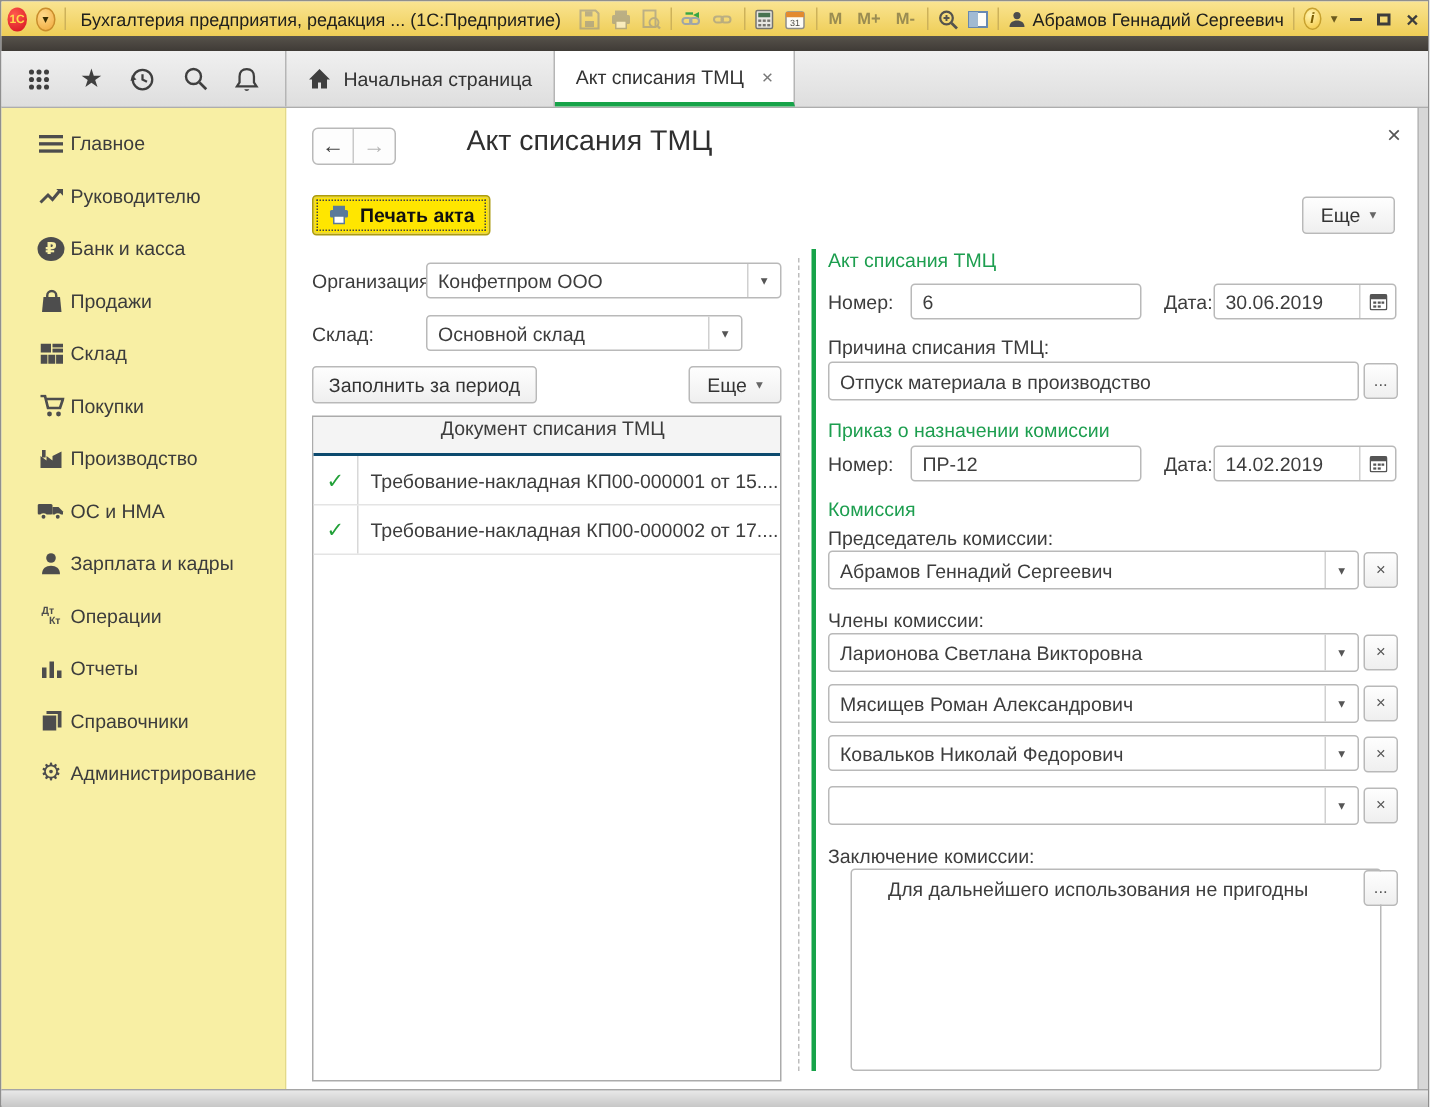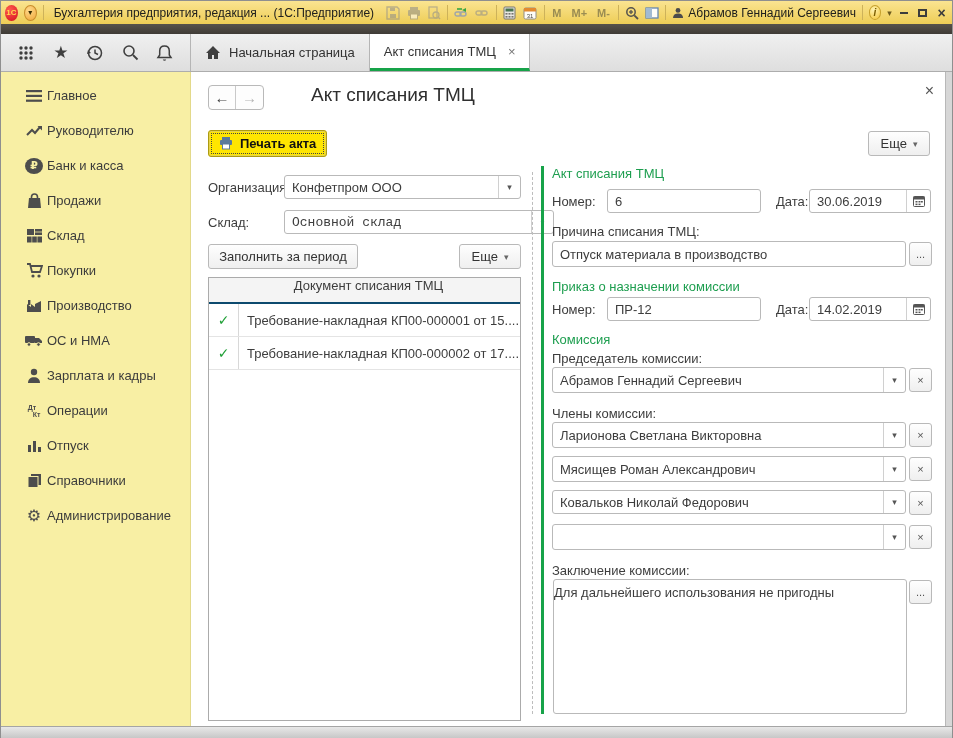--- a/index.html
+++ b/index.html
@@ -81,21 +81,21 @@
   .greenline { position:absolute; left:350px; top:94px; width:3px; height:548px; background:#17a349; }
 
   
   .rcol { position:absolute; left:361px; top:0; width:379px; height:654px; }
   .glabel { position:absolute; color:#1d9e4f; }
   .fld { position:absolute; height:24px; border:1px solid #b9b9b9; border-radius:3px; background:#fff; display:flex; align-items:center; }
   .fld .fv { flex:1; padding:0 7px; white-space:nowrap; overflow:hidden; }
   .calbtn { width:24px; align-self:stretch; border-left:1px solid #d0d0d0; display:flex; align-items:center; justify-content:center; }
   .sqbtn { position:absolute; width:23px; height:24px; background:linear-gradient(#fefefe,#efefef); border:1px solid #b9b9b9; border-radius:3px; display:flex; align-items:center; justify-content:center; color:#555; font-size:11px; }
   .xbtn { font-size:11px; color:#555; }
-  .tarea { position:absolute; left:1px; top:507px; width:354px; height:135px; border:1px solid #b9b9b9; border-radius:3px; background:#fff; padding:5px 0; color:#3d3d3d; }
+  .tarea { position:absolute; left:15px; top:507px; width:354px; height:135px; border:1px solid #b9b9b9; border-radius:3px; background:#fff; padding:5px 24px; color:#3d3d3d; }
 
   .statusbar { height:12px; background:linear-gradient(#e8e8e8,#c7c7c7); border-top:1px solid #a5a5a5; }
 
   svg { display:block; }
 </style>
 </head>
 <body>
 
 <div class="window">
 
@@ -361,21 +361,21 @@
       <div class="snav">
         <span class="sic">
             <svg width="15" height="13" viewBox="0 0 15 13">
               <g fill="#4d4d4d">
                 <rect x="1" y="6" width="3" height="7"></rect>
                 <rect x="6" y="2" width="3" height="11"></rect>
                 <rect x="11" y="8" width="3" height="5"></rect>
               </g>
             </svg>
           </span>
-        <span>Отпуск</span>
+        <span>Отчеты</span>
       </div>
       <div class="snav">
         <span class="sic">
             <svg width="15" height="15" viewBox="0 0 15 15">
               <rect x="4" y="1" width="10" height="11" fill="#4d4d4d"></rect>
               <rect x="1" y="3.5" width="10" height="11" fill="#4d4d4d" stroke="#f8efa4"></rect>
             </svg>
           </span>
         <span>Справочники</span>
       </div>
@@ -408,21 +408,21 @@
         <span>Еще</span>
           <span class="caret">▾</span>
       </div>
 
       <div class="lbl" style="left:17px;top:108px;">Организация:</div>
       <div class="combo" style="left:93px;top:103px;width:237px;">
         <span class="cv">Конфетпром ООО</span>
         <span class="cbtn">▾</span>
       </div>
       <div class="lbl" style="left:17px;top:143px;">Склад:</div>
-      <div class="combo" style="left:93px;top:138px;width:270px;font-family:Liberation Mono, monospace;">
+      <div class="combo" style="left:93px;top:138px;width:211px;">
         <span class="cv">Основной склад</span>
         <span class="cbtn">▾</span>
       </div>
       <div class="btn fillbtn">
           <span>Заполнить за период</span>
         </div>
       <div class="btn morebtn-left">
         <span>Еще</span>
           <span class="caret">▾</span>
       </div>

